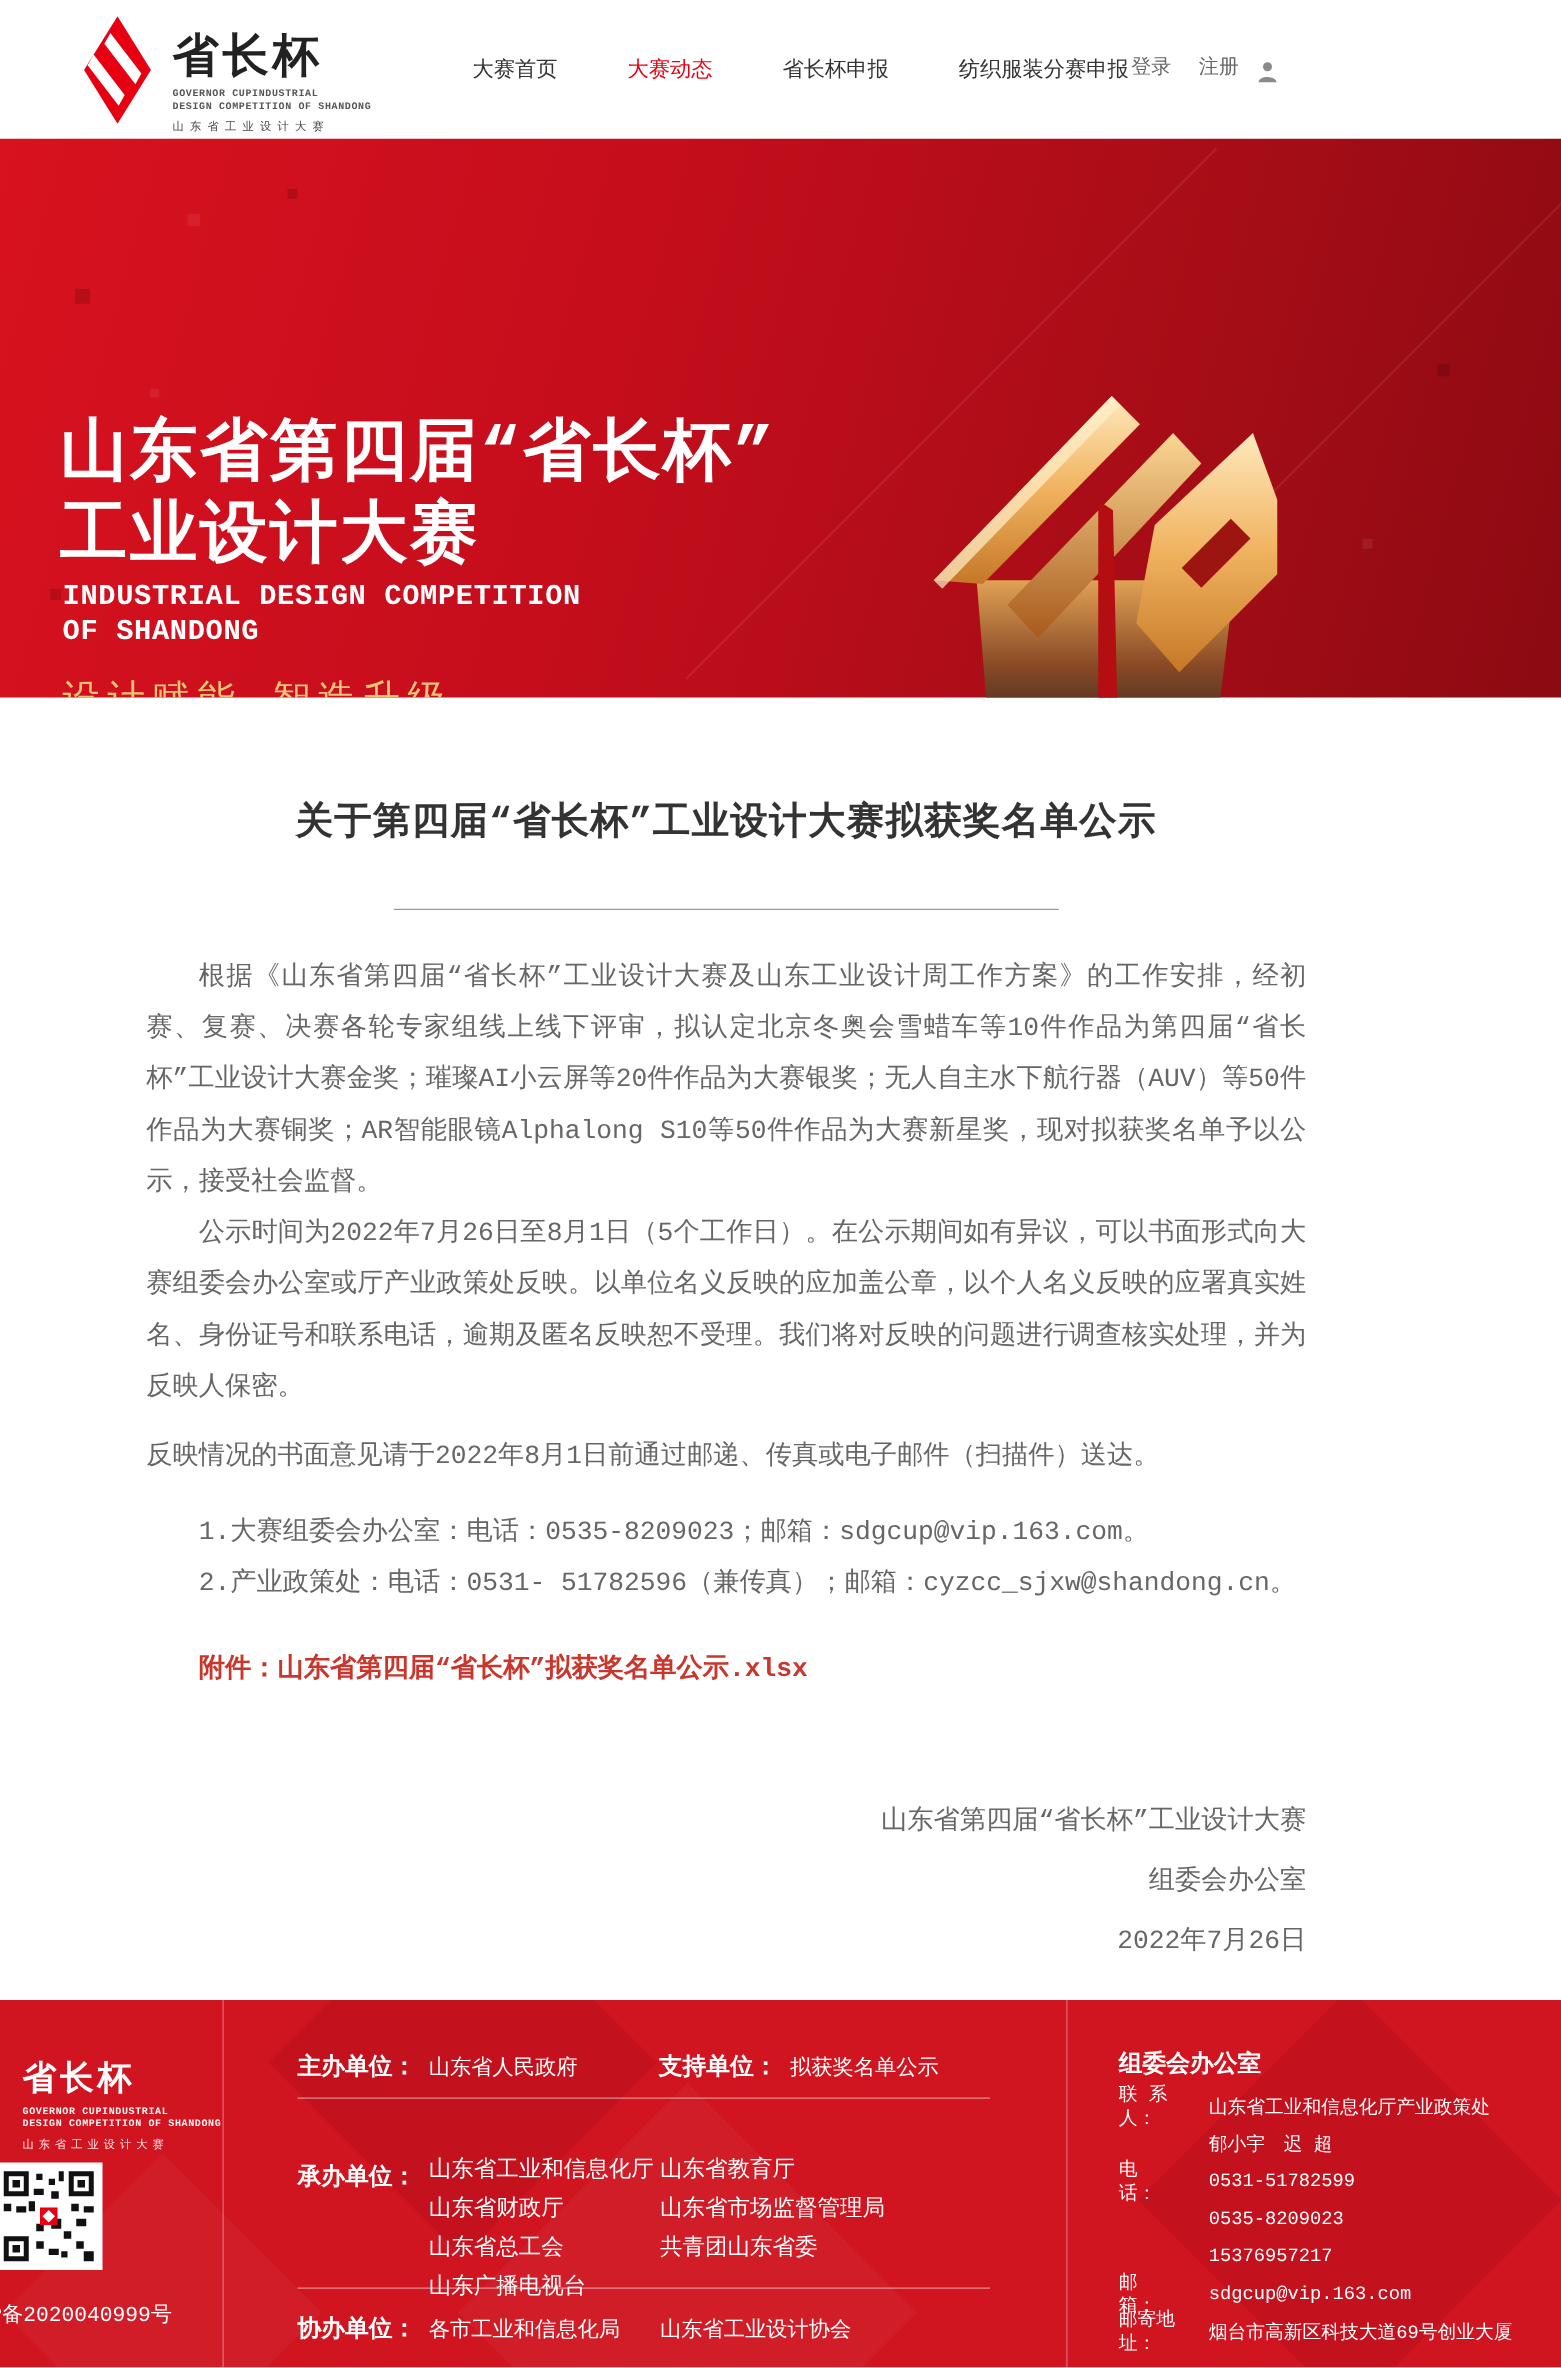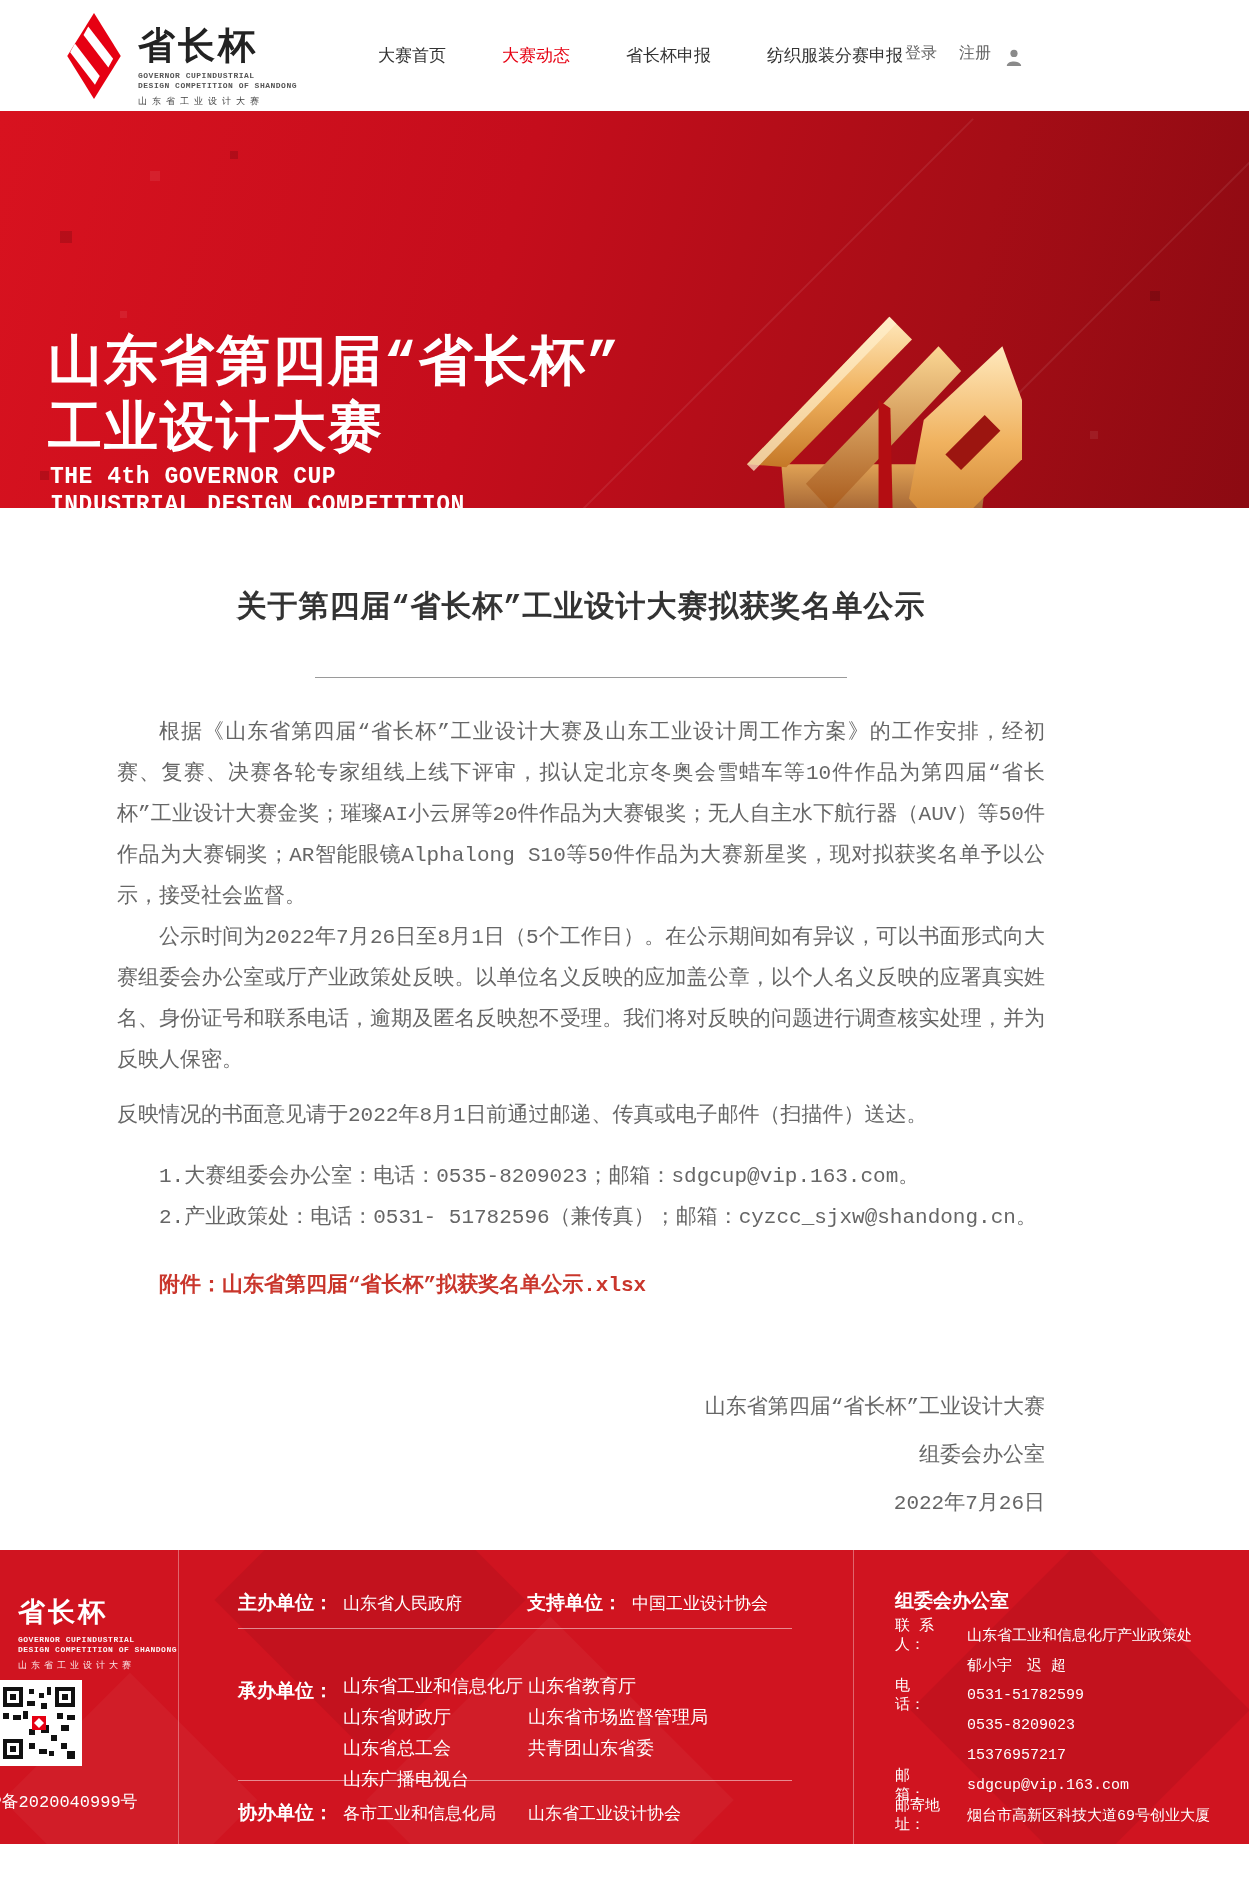--- a/index.html
+++ b/index.html
@@ -18,21 +18,21 @@
   .logo-en { font-size:8px; color:#555; font-weight:bold; letter-spacing:.5px; line-height:10px; margin-top:3px; }
   .logo-cn { font-size:9px; color:#444; letter-spacing:5px; margin-top:4px; }
   .nav { position:absolute; left:378px; top:0; height:111px; display:flex; align-items:center; gap:56px; }
   .nav a { font-size:17px; color:#333; text-decoration:none; cursor:pointer; white-space:nowrap; }
   .nav a.active { color:#e60012; }
   .auth { position:absolute; left:905px; top:0; height:107px; display:flex; align-items:center; gap:22px; }
   .auth a { font-size:16px; color:#666; text-decoration:none; }
   .user-ic { position:absolute; left:1005px; top:48px; width:18px; height:18px; }
 
   
-  .hero { position:relative; height:397px; overflow:hidden;
+  .hero { position:relative; height:447px; overflow:hidden;
     background:linear-gradient(105deg,#d8121f 0%,#c50d1c 40%,#a50d16 75%,#8c0a12 100%); }
   .hero .px { position:absolute; background:rgba(255,255,255,.07); }
   .hero .pxd { position:absolute; background:rgba(0,0,0,.14); }
   .hero .diag { position:absolute; width:2px; height:600px; background:rgba(255,255,255,.08); transform:rotate(45deg); }
   .hero-title { position:absolute; left:48px; top:222px; font-size:54px; font-weight:bold; color:#fff; letter-spacing:2px; line-height:64px; white-space:nowrap; }
   .hero-title.l2 { top:288px; }
   .hero-en { position:absolute; left:50px; top:352px; font-size:23px; font-weight:bold; color:#fff; line-height:28px; letter-spacing:.5px; }
   .hero-tag { position:absolute; left:50px; top:428px; font-size:30px; color:#e8c477; letter-spacing:6px; }
   .trophy { position:absolute; left:688px; top:142px; width:334px; height:334px; }
 
@@ -113,21 +113,20 @@
     <div class="px" style="left:120px; top:200px; width:7px; height:7px;"></div>
     <div class="pxd" style="left:60px; top:120px; width:12px; height:12px;"></div>
     <div class="pxd" style="left:230px; top:40px; width:8px; height:8px;"></div>
     <div class="pxd" style="left:1150px; top:180px; width:10px; height:10px;"></div>
     <div class="px" style="left:1090px; top:320px; width:8px; height:8px;"></div>
     <div class="pxd" style="left:40px; top:360px; width:9px; height:9px;"></div>
 
     <div class="hero-title">山东省第四届“省长杯”</div>
     <div class="hero-title l2">工业设计大赛</div>
     <div class="hero-en">
-      <div>THE 4th GOVERNOR CUP</div>
       <div>INDUSTRIAL DESIGN COMPETITION</div>
       <div>OF SHANDONG</div>
     </div>
     <div class="hero-tag">设计赋能·智造升级</div>
 
     <svg class="trophy" viewBox="0 0 340 340">
       <defs>
         <linearGradient id="g1" x1="0" y1="0" x2="0" y2="1">
           <stop offset="0" stop-color="#ffe9bd"></stop>
             <stop offset="0.5" stop-color="#f0b25f"></stop>
@@ -229,21 +228,21 @@
           <rect x="48" y="66" width="5" height="5" fill="#111"></rect>
         <rect x="31" y="31" width="14" height="14" fill="#e60012"></rect>
           <polygon points="38,33 43,38 38,43 33,38" fill="#fff"></polygon>
       </svg>
     </div>
     <div class="icp">鲁ICP备2020040999号</div>
 
     <div class="f-label" style="left:238px; top:40px;">主办单位：</div>
     <div class="f-val" style="left:343px; top:42px;">山东省人民政府</div>
     <div class="f-label" style="left:527px; top:40px;">支持单位：</div>
-    <div class="f-val" style="left:632px; top:42px;">中国工业设计协会</div>
+    <div class="f-val" style="left:632px; top:42px;">拟获奖名单公示</div>
 
     <div class="f-label" style="left:238px; top:128px;">承办单位：</div>
     <ul class="f-list" style="left:343px; top:122px;">
       <li>山东省工业和信息化厅</li>
       <li>山东省财政厅</li>
       <li>山东省总工会</li>
       <li>山东广播电视台</li>
     </ul>
     <ul class="f-list" style="left:528px; top:122px;">
       <li>山东省教育厅</li>

